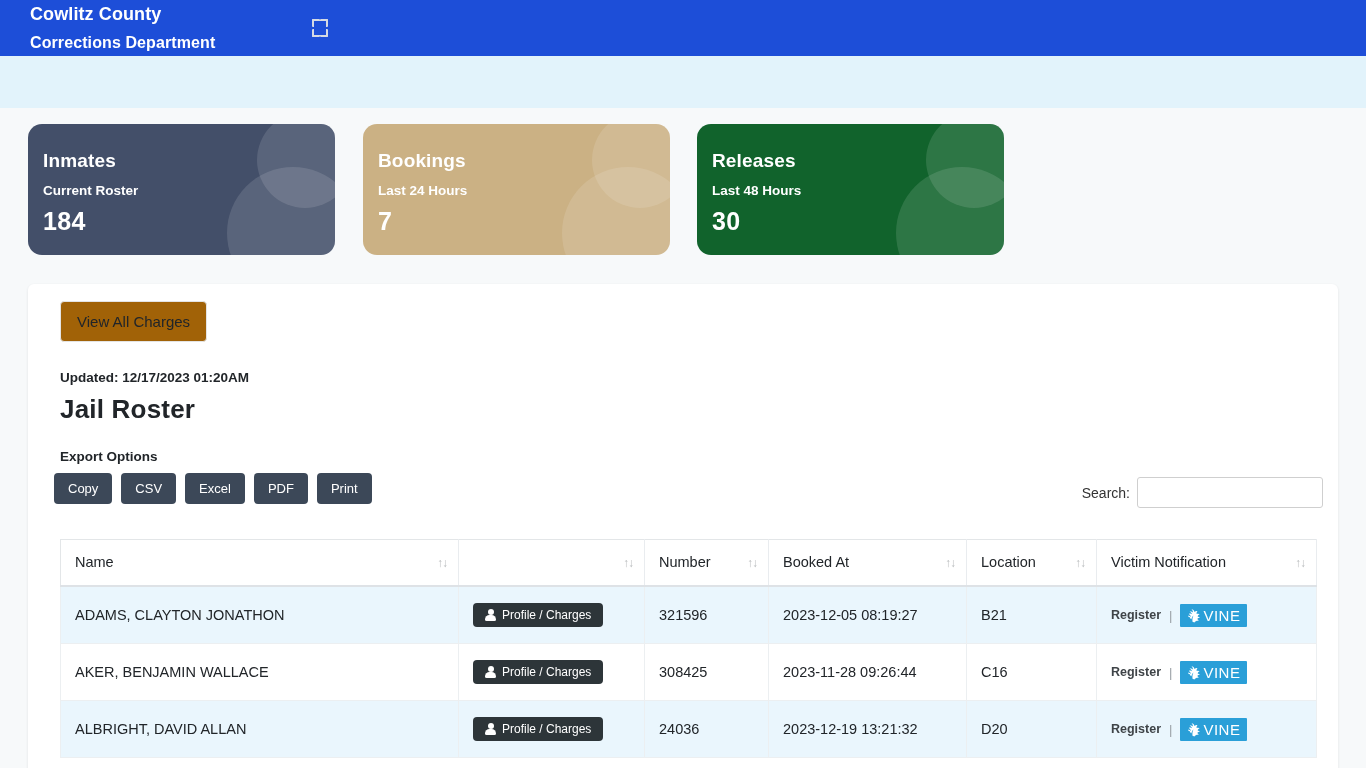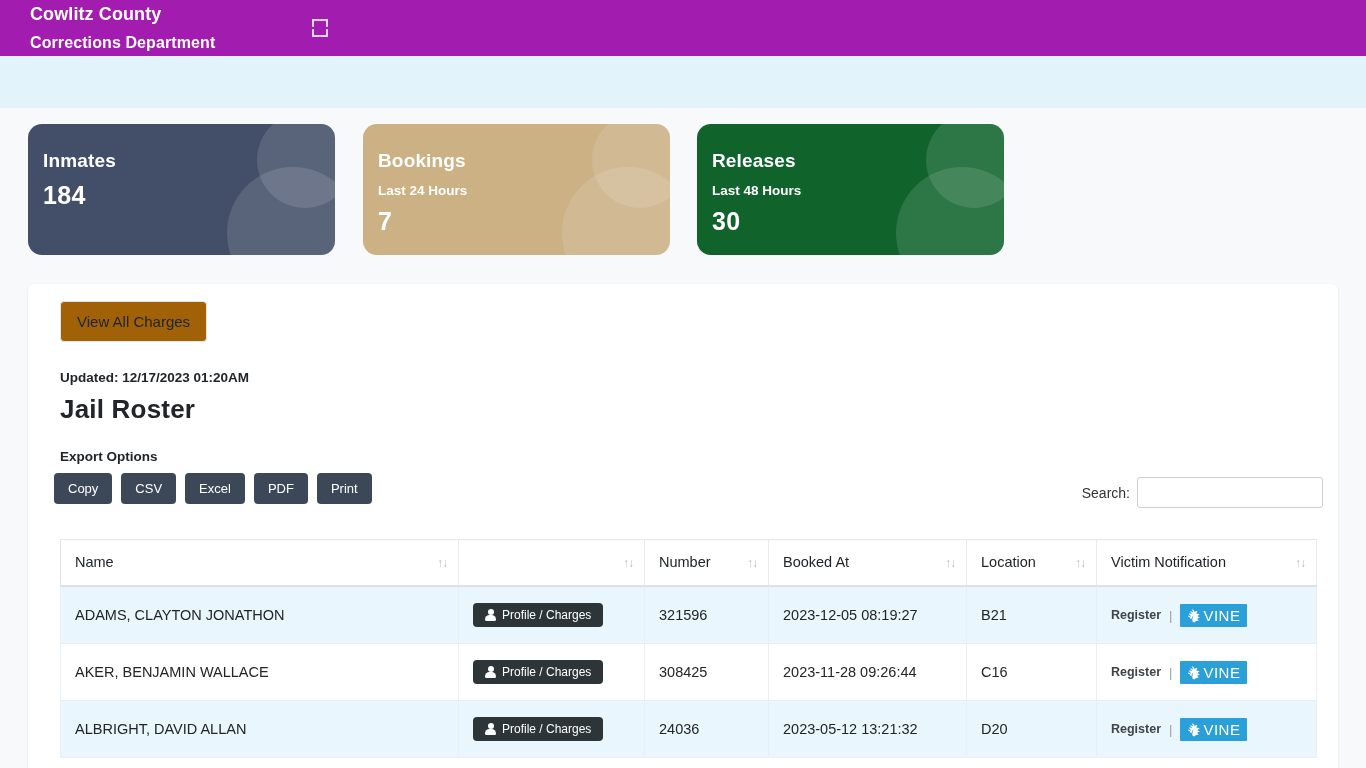--- a/index.html
+++ b/index.html
@@ -9,21 +9,21 @@
     overflow: hidden;
     background: #f7f9fa;
     font-family: "Liberation Sans", sans-serif;
     -webkit-font-smoothing: antialiased;
   }
 
   
   .topbar {
     position: absolute; top: 0; left: 0;
     width: 1366px; height: 56px;
-    background: #a21caf;
+    background: #1d4ed8;
     display: flex; align-items: center;
   }
   .brand { margin-left: 30px; line-height: 1.08; }
   .brand-title {
     color: #ffffff; font-size: 18px; font-weight: bold;
     letter-spacing: .1px;
   }
   .brand-sub {
     color: #ffffff; font-size: 16px; font-weight: bold;
     margin-top: 10px; letter-spacing: .1px;
@@ -208,20 +208,21 @@
   </span>
 </div>
 
 <div class="blue-band"></div>
 
 <div class="cards">
   <div class="card c0">
     <span class="deco1"></span>
     <span class="deco2"></span>
     <div class="card-title">Inmates</div>
+    <div class="card-sub">Current Roster</div>
     <div class="card-value">184</div>
   </div>
   <div class="card c1">
     <span class="deco1"></span>
     <span class="deco2"></span>
     <div class="card-title">Bookings</div>
     <div class="card-sub">Last 24 Hours</div>
     <div class="card-value">7</div>
   </div>
   <div class="card c2">
@@ -347,21 +348,21 @@
 
         <tr class="odd">
           <td>ALBRIGHT, DAVID ALLAN</td>
           <td>
             <button class="profile-btn">
               <span class="person-ico"></span>
               <span>Profile / Charges</span>
             </button>
           </td>
           <td>24036</td>
-          <td>2023-05-12 13:21:32</td>
+          <td>2023-12-19 13:21:32</td>
           <td>D20</td>
           <td>
             <span class="vn-cell">
               <span class="vn-register">Register</span>
               <span class="vn-sep">|</span>
               <span class="vine-badge">
                 <svg class="vine-glyph" viewBox="0 0 24 24">
                   <path fill="#ffffff" d="M12 22c-.5-4 .2-7.5 1.6-10-2 1.4-3 3.6-3.3 6-1.3-.6-2.3-2-2.6-3.8C6.4 15.5 5.3 14 5 12c1.9.3 3.4 1.1 4.4 2.2-.2-2-1.5-3.7-3.4-4.6 1.7-.9 3.6-.8 5.2.2-.6-1.8-2-3.2-3.9-3.8C9.2 4.9 11.3 5.6 12.6 7c.2-1.9-.6-3.8-2.2-5 2.4.3 4.3 2 4.9 4.2 1.2-1.2 3-1.8 4.7-1.4-1.2 1.4-1.7 3.2-1.3 4.8 1.6-.8 3.5-.7 5 .3-1.7.6-3 1.9-3.5 3.5 1.5.1 2.9.9 3.7 2.2-1.8 0-3.4.8-4.4 2.1 1.1.5 2 1.5 2.4 2.7-2.6-.6-5.3.4-6.9 2.6z"></path>
                 </svg>
                 <span class="vine-text">VINE</span>

